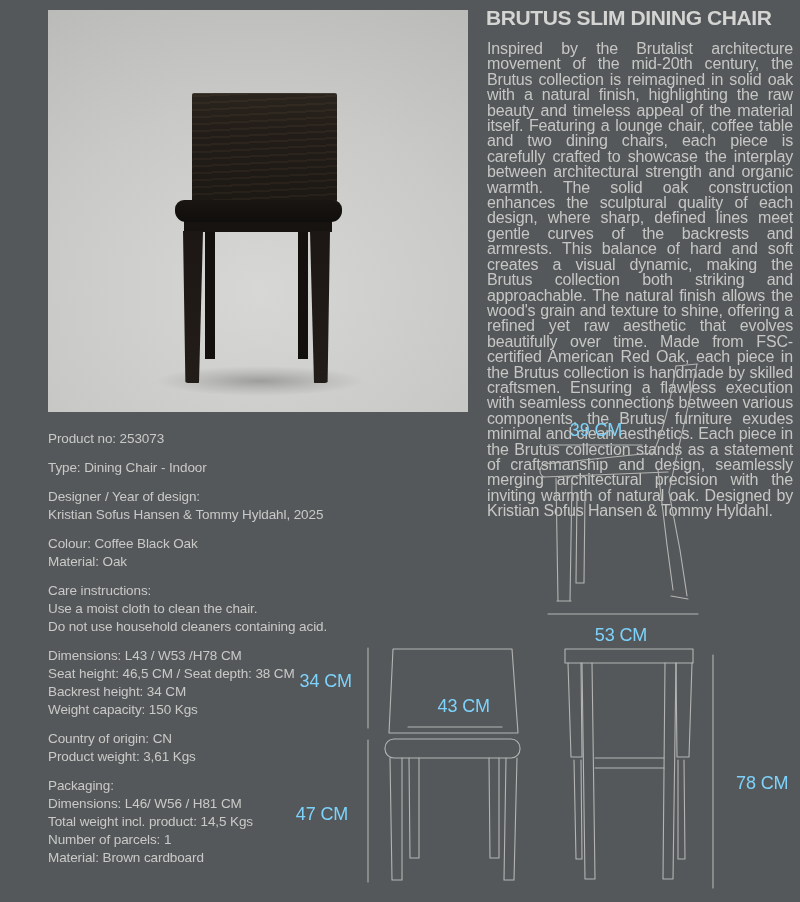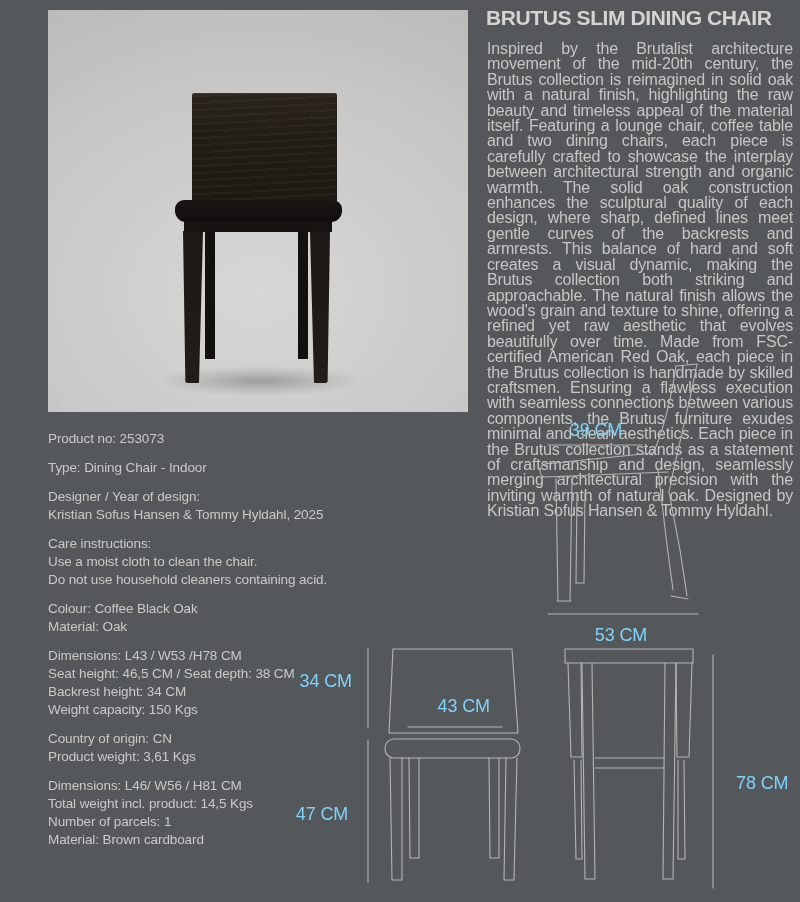--- a/index.html
+++ b/index.html
@@ -96,39 +96,40 @@
     <div>Product no: 253073</div>
   </div>
   <div class="spec-group">
     <div>Type: Dining Chair - Indoor</div>
   </div>
   <div class="spec-group">
     <div>Designer / Year of design:</div>
     <div>Kristian Sofus Hansen &amp; Tommy Hyldahl, 2025</div>
   </div>
   <div class="spec-group">
+    <div>Colour: Coffee Black Oak</div>
+    <div>Material: Oak</div>
+  </div>
+  <div class="spec-group">
     <div>Care instructions:</div>
     <div>Use a moist cloth to clean the chair.</div>
     <div>Do not use household cleaners containing acid.</div>
-  </div>
-  <div class="spec-group">
-    <div>Colour: Coffee Black Oak</div>
-    <div>Material: Oak</div>
   </div>
   <div class="spec-group">
     <div>Dimensions: L43 / W53 /H78 CM</div>
     <div>Seat height: 46,5 CM / Seat depth: 38 CM</div>
     <div>Backrest height: 34 CM</div>
     <div>Weight capacity: 150 Kgs</div>
   </div>
   <div class="spec-group">
     <div>Country of origin: CN</div>
     <div>Product weight: 3,61 Kgs</div>
   </div>
   <div class="spec-group">
+    <div>Packaging:</div>
     <div>Dimensions: L46/ W56 / H81 CM</div>
     <div>Total weight incl. product: 14,5 Kgs</div>
     <div>Number of parcels: 1</div>
     <div>Material: Brown cardboard</div>
   </div>
 </div>
 
 <svg class="abs drawings" width="800" height="902" viewBox="0 0 800 902" fill="none" stroke="#b4b5b3" stroke-width="1.1" stroke-linecap="round" stroke-linejoin="round">
 
   <g>

